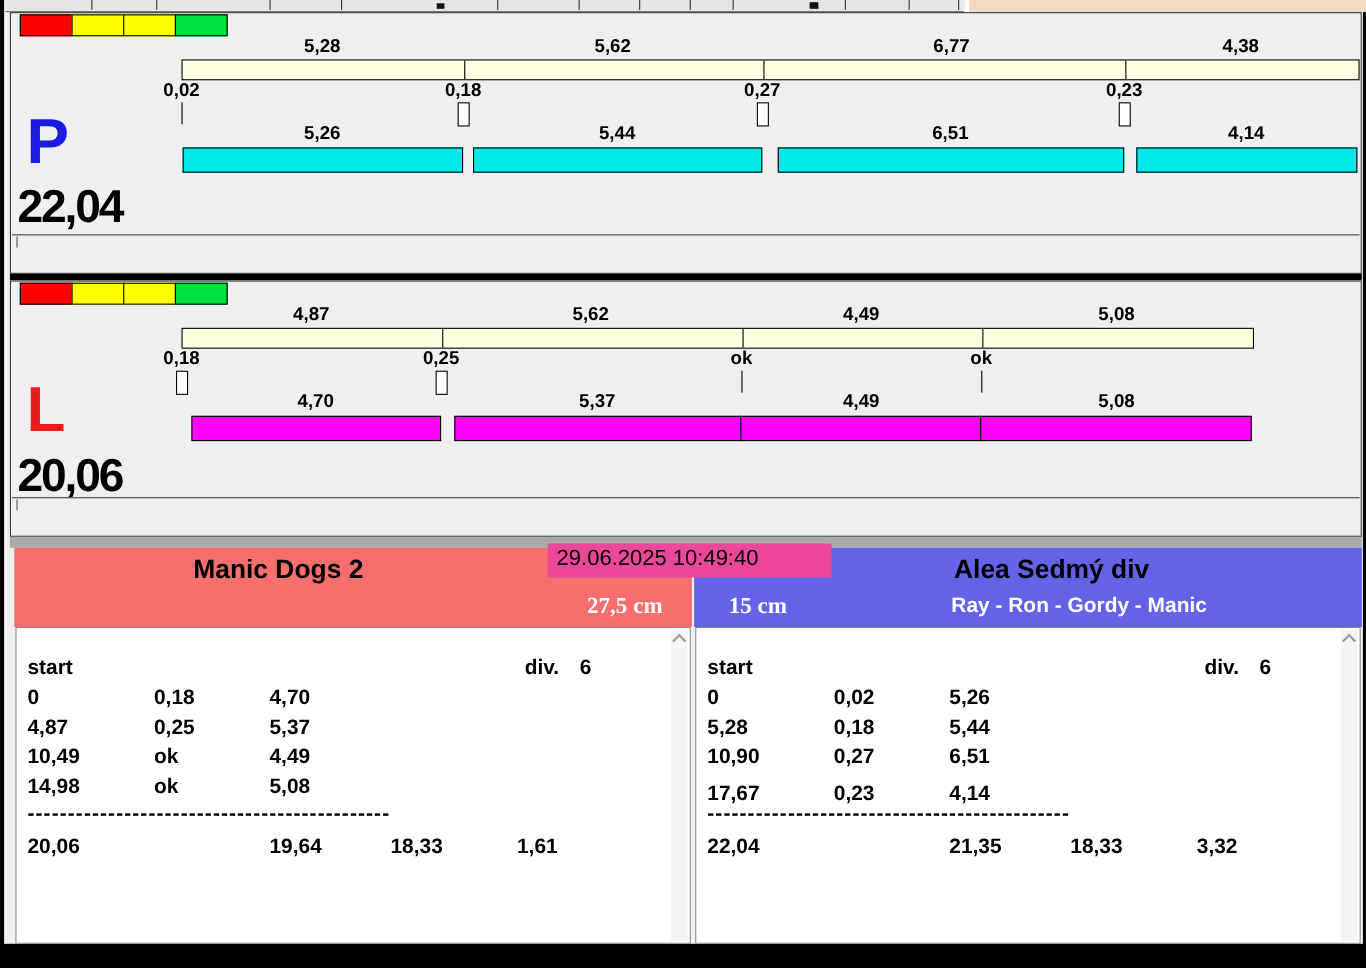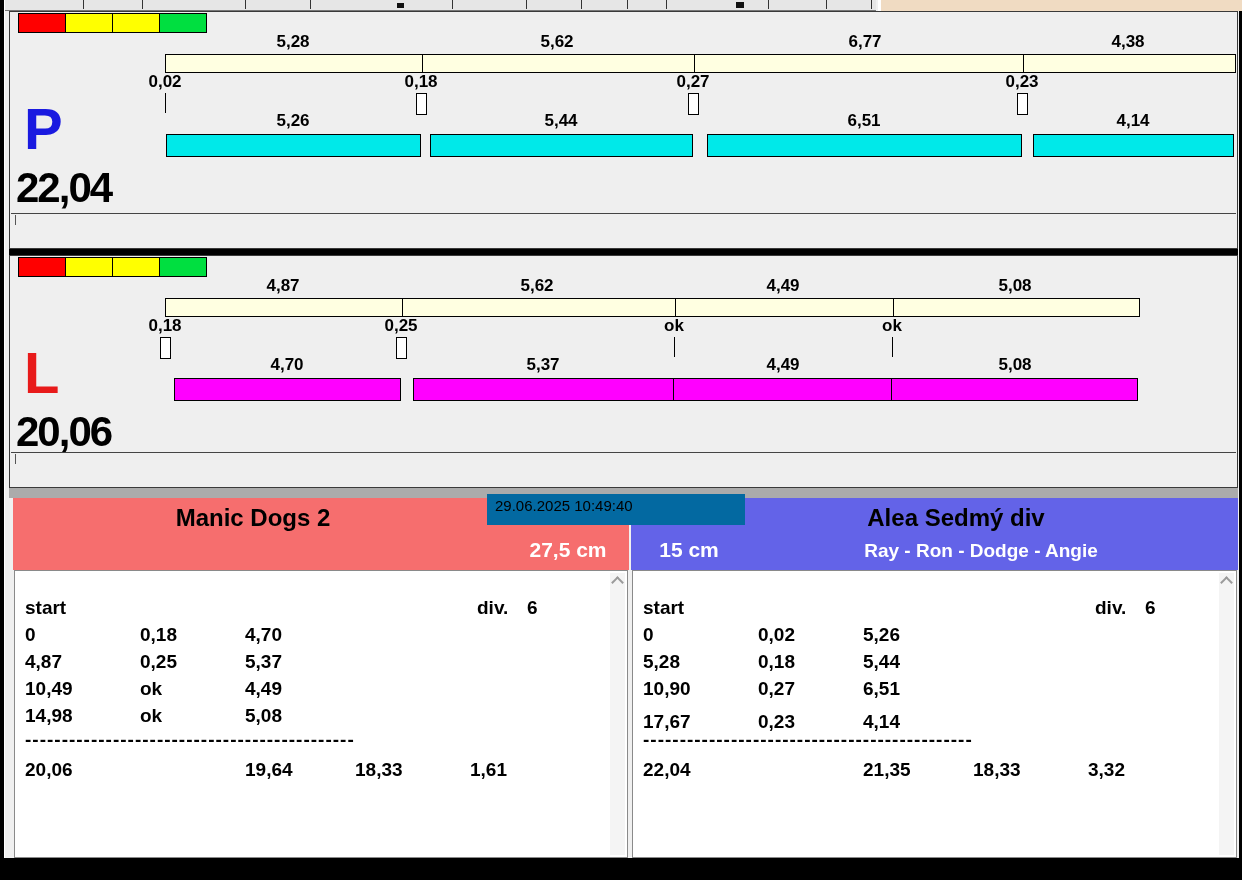--- a/index.html
+++ b/index.html
@@ -52,35 +52,35 @@
 
   
   .team{position:absolute;top:498px;height:360px;}
   .team-header{position:absolute;left:0;top:0;width:100%;height:72px;}
   .hdr-red{background:#F66E6E;} .hdr-blue{background:#6363E8;}
   .team-name{position:absolute;font-size:24px;font-weight:bold;color:#000;text-align:center;
              white-space:nowrap;}
   .team-members{position:absolute;font-size:19px;font-weight:bold;color:#fff;text-align:center;
                 white-space:nowrap;}
   .team-height{position:absolute;font-size:21px;font-weight:bold;color:#fff;text-align:center;
-               white-space:nowrap;}
+               white-space:nowrap;font-family:Liberation Serif, serif;}
   .team-white{position:absolute;left:1px;right:1px;top:72px;bottom:0;background:#fff;
               border:1px solid #8a8a8a;box-sizing:border-box;}
   .t-row{position:absolute;left:0;width:100%;height:24px;font-size:19px;font-weight:bold;color:#000;}
   .t-row span{position:absolute;white-space:nowrap;margin-top:20px;}
   .c1{left:10px;} .c2{left:125px;} .c3{left:230px;} .c4{left:340px;} .c5{left:455px;}
   .cdiv{left:462px;} .cdivval{left:512px;}
   .dashline{letter-spacing:1px;}
 
   .vscroll{position:absolute;top:2px;right:2px;bottom:2px;width:15px;background:#F4F4F4;}
   .chev{display:block;width:7px;height:7px;margin:5px auto 0 auto;
         border-left:2px solid #9a9a9a;border-top:2px solid #9a9a9a;transform:rotate(45deg);}
 
-  #timestamp{position:absolute;left:482px;top:494px;width:258px;height:31px;background:#0369a1;
-             color:#000;font-size:15px;padding:3px 0 0 8px;box-sizing:border-box;white-space:nowrap;
+  #timestamp{position:absolute;left:493px;top:494px;width:258px;height:31px;background:#ec4899;
+             color:#000;font-size:20px;padding:3px 0 0 8px;box-sizing:border-box;white-space:nowrap;
              z-index:5;}
 </style>
 </head>
 <body>
 
 <div id="content">
 
   <div id="topbar">
     <i class="tick" style="left:78px"></i>
       <i class="tick" style="left:137px"></i>
@@ -237,21 +237,21 @@
       </div>
       <div class="vscroll">
         <i class="chev"></i>
       </div>
     </div>
   </div>
 
   <div class="team" style="left:626px;width:607px">
     <div class="team-header hdr-blue">
       <div class="team-name" style="left:90px;width:470px;top:6px">Alea Sedmý div</div>
-      <div class="team-members" style="left:120px;width:460px;top:42px">Ray - Ron - Dodge - Angie</div>
+      <div class="team-members" style="left:120px;width:460px;top:42px">Ray - Ron - Gordy - Manic</div>
       <div class="team-height" style="left:8px;width:100px;top:40px">15 cm</div>
     </div>
     <div class="team-white">
       <div class="t-row" style="top:6px">
         <span class="c1">start</span>
         <span class="cdiv">div.</span>
         <span class="cdivval">6</span>
       </div>
       <div class="t-row" style="top:33px">
         <span class="c1">0</span>

